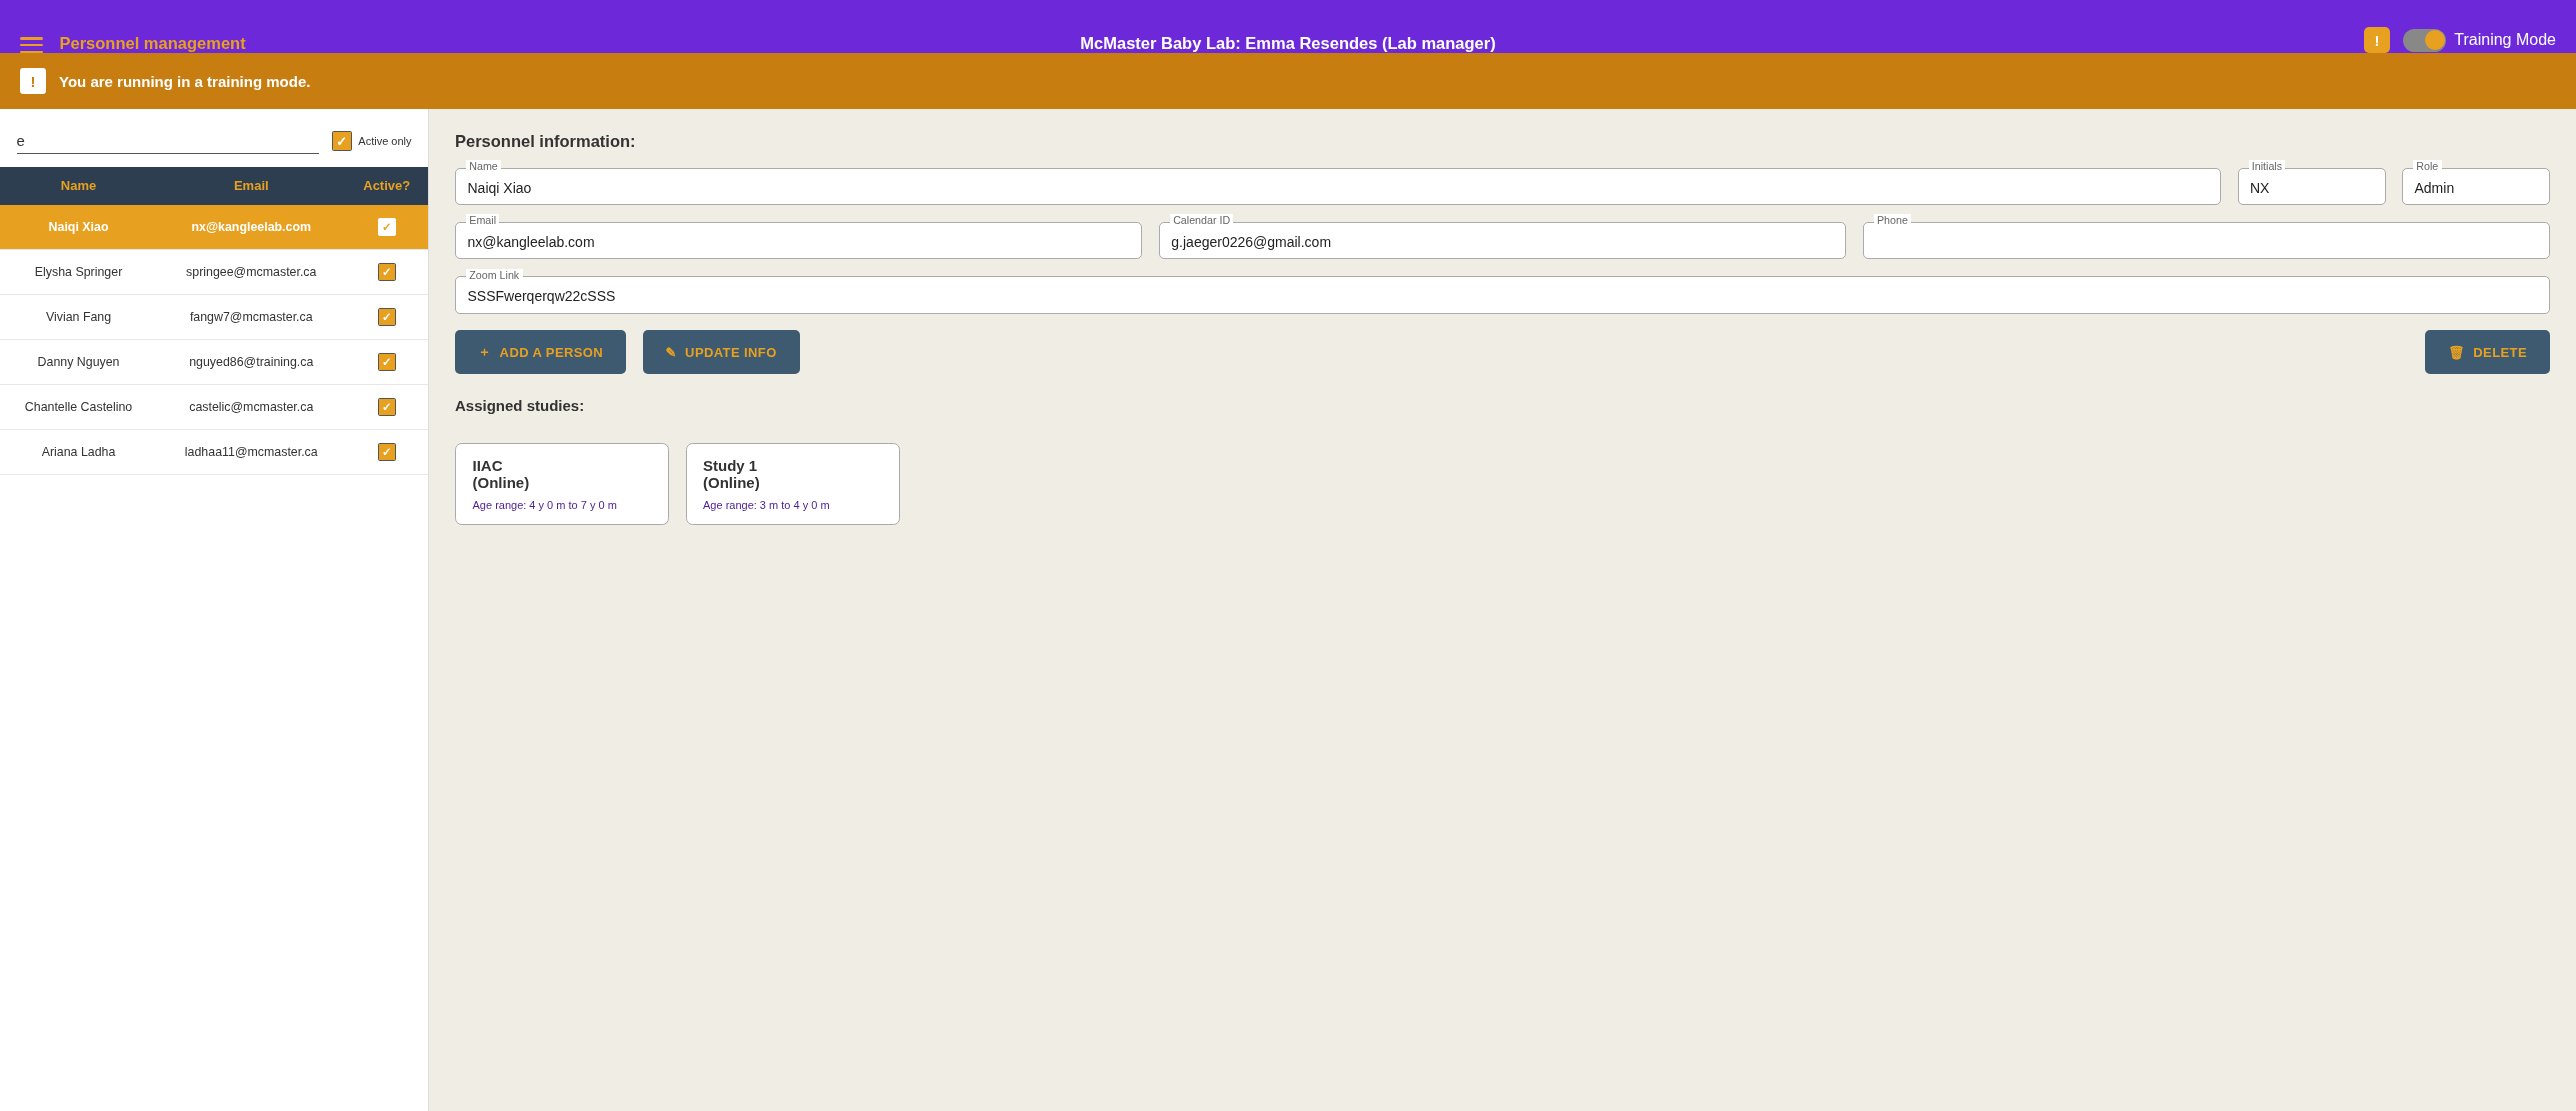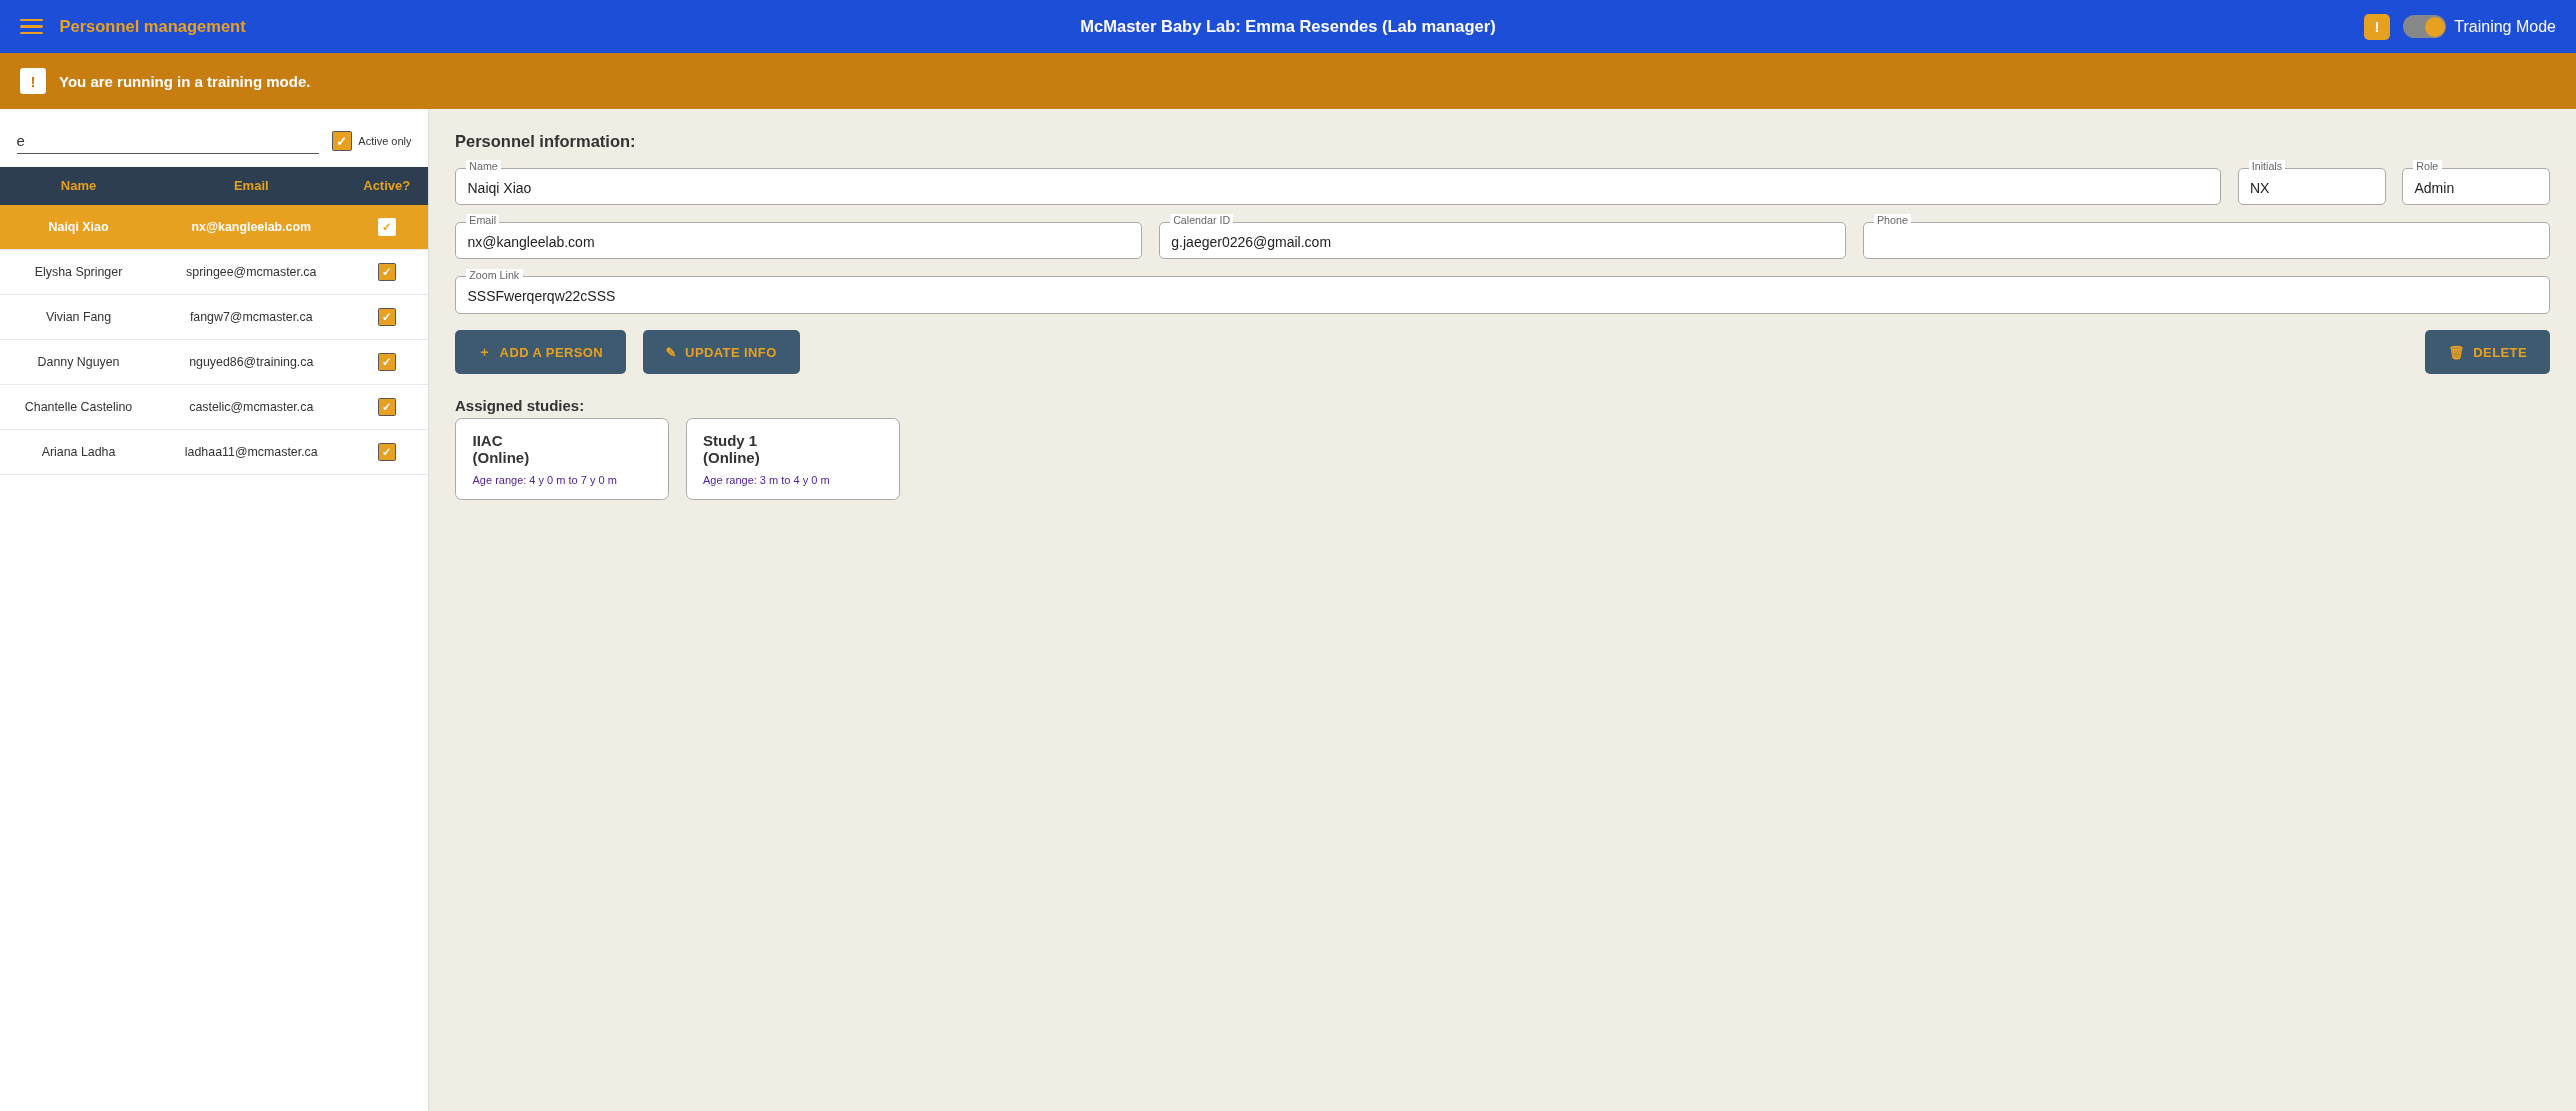--- a/index.html
+++ b/index.html
@@ -1,22 +1,22 @@
 <!DOCTYPE html>
 <html style="font-size:13px"><head>
   <meta charset="utf-8">
   <style>
     * { box-sizing: border-box; margin: 0; padding: 0; }
     body { font-family: Arial, sans-serif; background: #f0ede4; min-height: 100vh; }
 
     
     .top-nav {
-      background: #1d4ed8;
+      background: #6d28d9;
       display: flex;
-      align-items: center;
+      align-items: flex-end;
       padding: 0 20px;
       height: 53px;
       color: white;
     }
     .nav-hamburger {
       display: flex; flex-direction: column; gap: 4.1px; cursor: pointer; margin-right: 16.5px;
     }
     .nav-hamburger span { display: block; width: 23px; height: 2.5px; background: #e8a020; border-radius: 1.6px; }
     .nav-title { color: #e8a020; font-size: 16.5px; font-weight: bold; margin-right: auto; }
     .nav-center { color: white; font-size: 16.5px; font-weight: bold; position: absolute; left: 50%; transform: translateX(-50%); }
@@ -157,21 +157,21 @@
     .btn {
       display: flex; align-items: center; gap: 8.2px;
       padding: 13px 23px; border: none; border-radius: 5px;
       font-size: 13px; font-weight: bold; cursor: pointer; letter-spacing: 0.4px;
     }
     .btn-add { background: #3d5a70; color: #e8a020; }
     .btn-update { background: #3d5a70; color: #e8a020; }
     .btn-delete { background: #3d5a70; color: #e8a020; margin-left: auto; }
 
     
-    .assigned-title { font-size: 15px; font-weight: bold; color: #333; margin-bottom: 4px; }
+    .assigned-title { font-size: 15px; font-weight: bold; color: #333; margin-bottom: 29px; }
     .studies-row { display: flex; gap: 16.5px; flex-wrap: wrap; }
     .study-card {
       border: 1.2px solid #aaa; border-radius: 6.6px;
       background: white; padding: 13px 16.5px;
       min-width: 214px; max-width: 264px;
     }
     .study-card-header { display: flex; justify-content: space-between; font-size: 15px; font-weight: bold; color: #333; margin-bottom: 8.2px; flex-direction: column; }
     .study-card-body { font-size: 11px; color: #4c1d95; }
   </style>
 </head>

